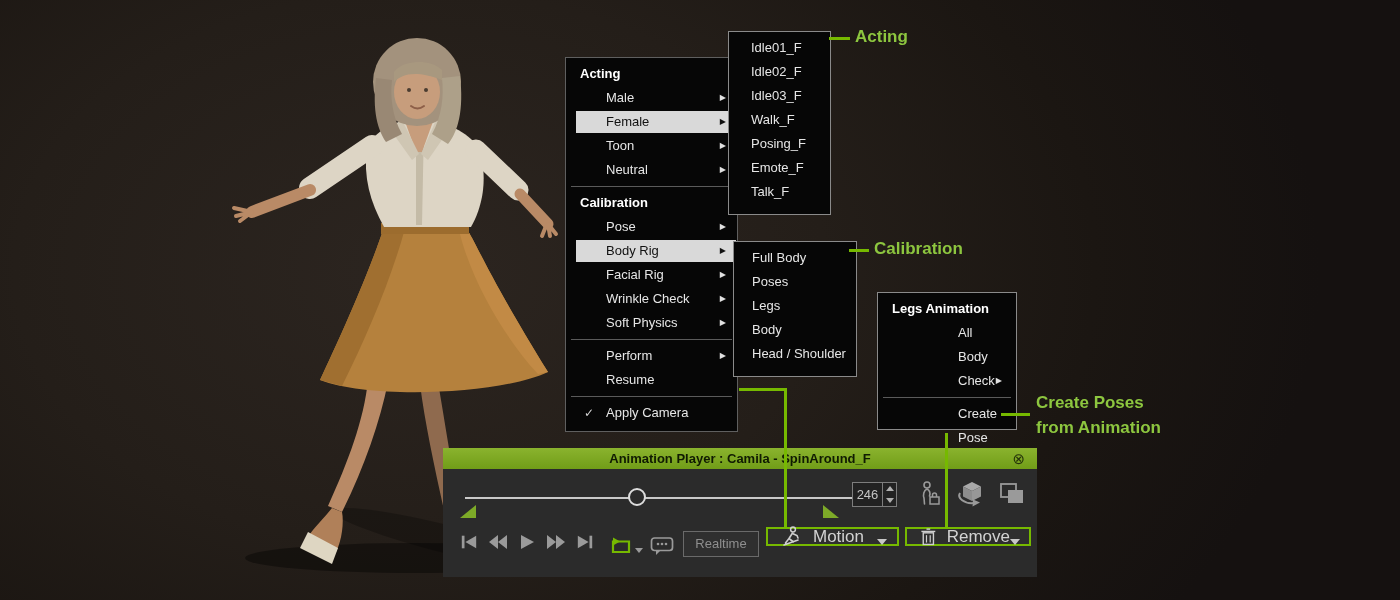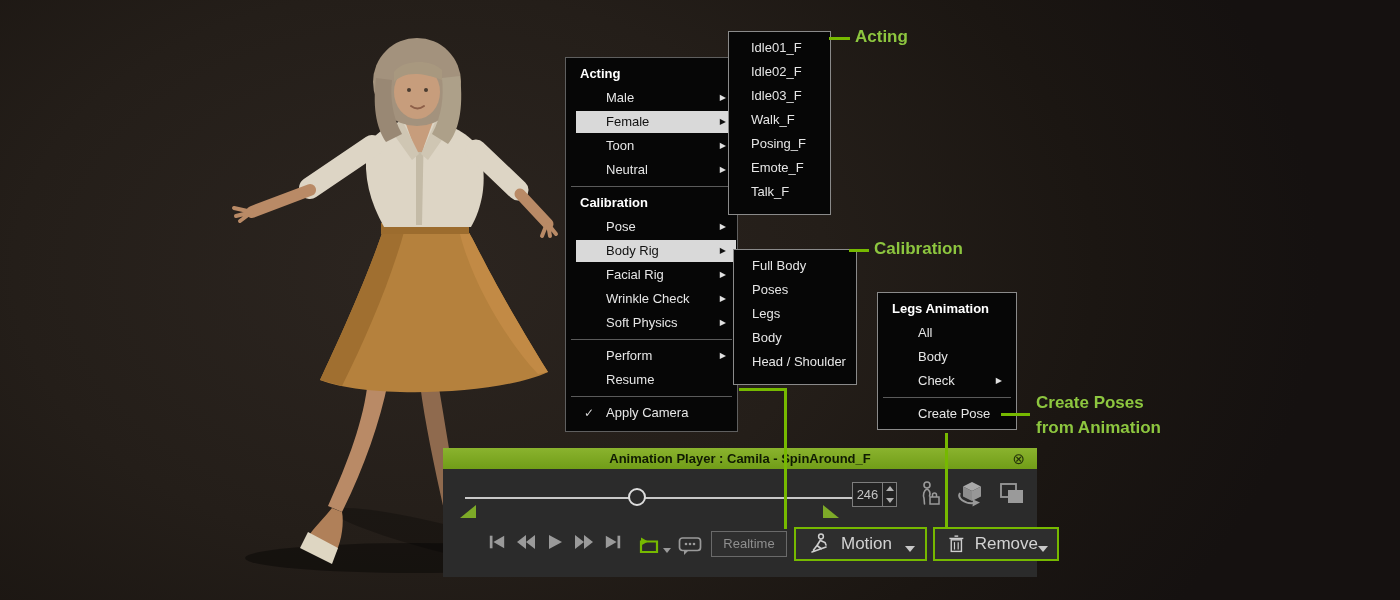--- a/index.html
+++ b/index.html
@@ -20,25 +20,25 @@
   .mi { position:relative; height:24px; line-height:24px; }
   .mi .mi-label { position:relative; z-index:1; padding-left:40px; display:inline-block; }
   .mi .mi-arrow { position:absolute; z-index:1; right:11px; top:0; font-size:8px; line-height:24px; color:#e0e0e0; }
   .mi.hl::before { content:""; position:absolute; left:10px; right:1px; top:1px; bottom:1px; background:#d9d9d9; }
   .mi.hl .mi-label { color:#111; }
   .mi.hl .mi-arrow { color:#111; }
   .menu-sep { height:1px; background:#5a5a5a; margin:4px 5px; }
   .mi .mi-check { position:absolute; left:18px; top:0; z-index:1; color:#d6d6d6; font-size:12px; line-height:24px; }
   .menu.sub .mi .mi-label { padding-left:22px; }
   .menu.sub.cal .mi .mi-label { padding-left:18px; }
-  .menu.zero .mi .mi-label { padding-left:40px; }
+  .menu.zero .mi .mi-label { padding-left:40px;margin-left:40px; }
 
   #menu-main { left:565px; top:57px; width:173px; height:375px; z-index:20; }
   #menu-acting-sub { left:728px; top:31px; width:103px; height:184px; }
-  #menu-cal-sub { left:733px; top:249px; width:124px; height:136px; }
+  #menu-cal-sub { left:733px; top:241px; width:124px; height:136px; }
   #menu-zero { left:877px; top:292px; width:140px; height:138px; }
 
   
   .anno { position:absolute; color:#8dc63f; font-size:17px; font-weight:600; z-index:40; white-space:nowrap; }
   .dash { position:absolute; height:3px; background:#76b900; z-index:40; }
   .conn { position:absolute; background:#76b900; z-index:40; }
 
   
   .player { position:absolute; left:443px; top:448px; width:594px; height:129px; background:#2b2b2b; z-index:30; }
   .player-header { position:relative; height:21px; background:linear-gradient(#8ab32e,#719d18);
@@ -56,28 +56,28 @@
   .frame-box { position:absolute; left:409px; top:34px; width:45px; height:25px; border:1px solid #7d7d7d;
     display:flex; background:#222;justify-content:center; }
   .frame-val { flex:1; font-size:13px; color:#c4c4c4; text-align:center; line-height:23px; }
   .spinners { width:14px; border-left:1px solid #7d7d7d; display:flex; flex-direction:column; }
   .spin { flex:1; display:flex; align-items:center; justify-content:center; }
   .tri-up { width:0; height:0; border-left:4px solid transparent; border-right:4px solid transparent; border-bottom:5px solid #b0b0b0; }
   .tri-dn { width:0; height:0; border-left:4px solid transparent; border-right:4px solid transparent; border-top:5px solid #b0b0b0; }
 
   .icon-btn { position:absolute; }
 
-  .controls { position:absolute; left:0; top:80px; width:100%; height:40px;margin-left:28px; }
+  .controls { position:absolute; left:0; top:80px; width:100%; height:40px; }
   .transport { position:absolute; left:16px; top:6px; display:flex; gap:9px; }
   .tbtn { width:20px; height:16px; display:flex; align-items:center; justify-content:center; }
 
   .realtime-btn { position:absolute; left:240px; top:3px; width:76px; height:26px; border:1px solid #6a6a6a;
     background:#2f2f2f; color:#8f8f8f; font-size:13px; text-align:center; line-height:24px; }
 
-  .big-btn { position:absolute; top:-1px; height:34px; border:2px solid #76b900; background:#2e2e2e;
+  .big-btn { position:absolute; top:-1px; height:19px; border:2px solid #76b900; background:#2e2e2e;
     display:flex; align-items:center; }
   .big-btn .blabel { font-size:17px; color:#d2d2d2; }
   .caret { width:0; height:0; border-left:5px solid transparent; border-right:5px solid transparent; border-top:6px solid #c8c8c8; }
   #motion-btn { left:323px; width:133px; }
   #remove-btn { left:462px; width:126px; }
 </style>
 </head>
 <body>
 
 <div class="stage">

